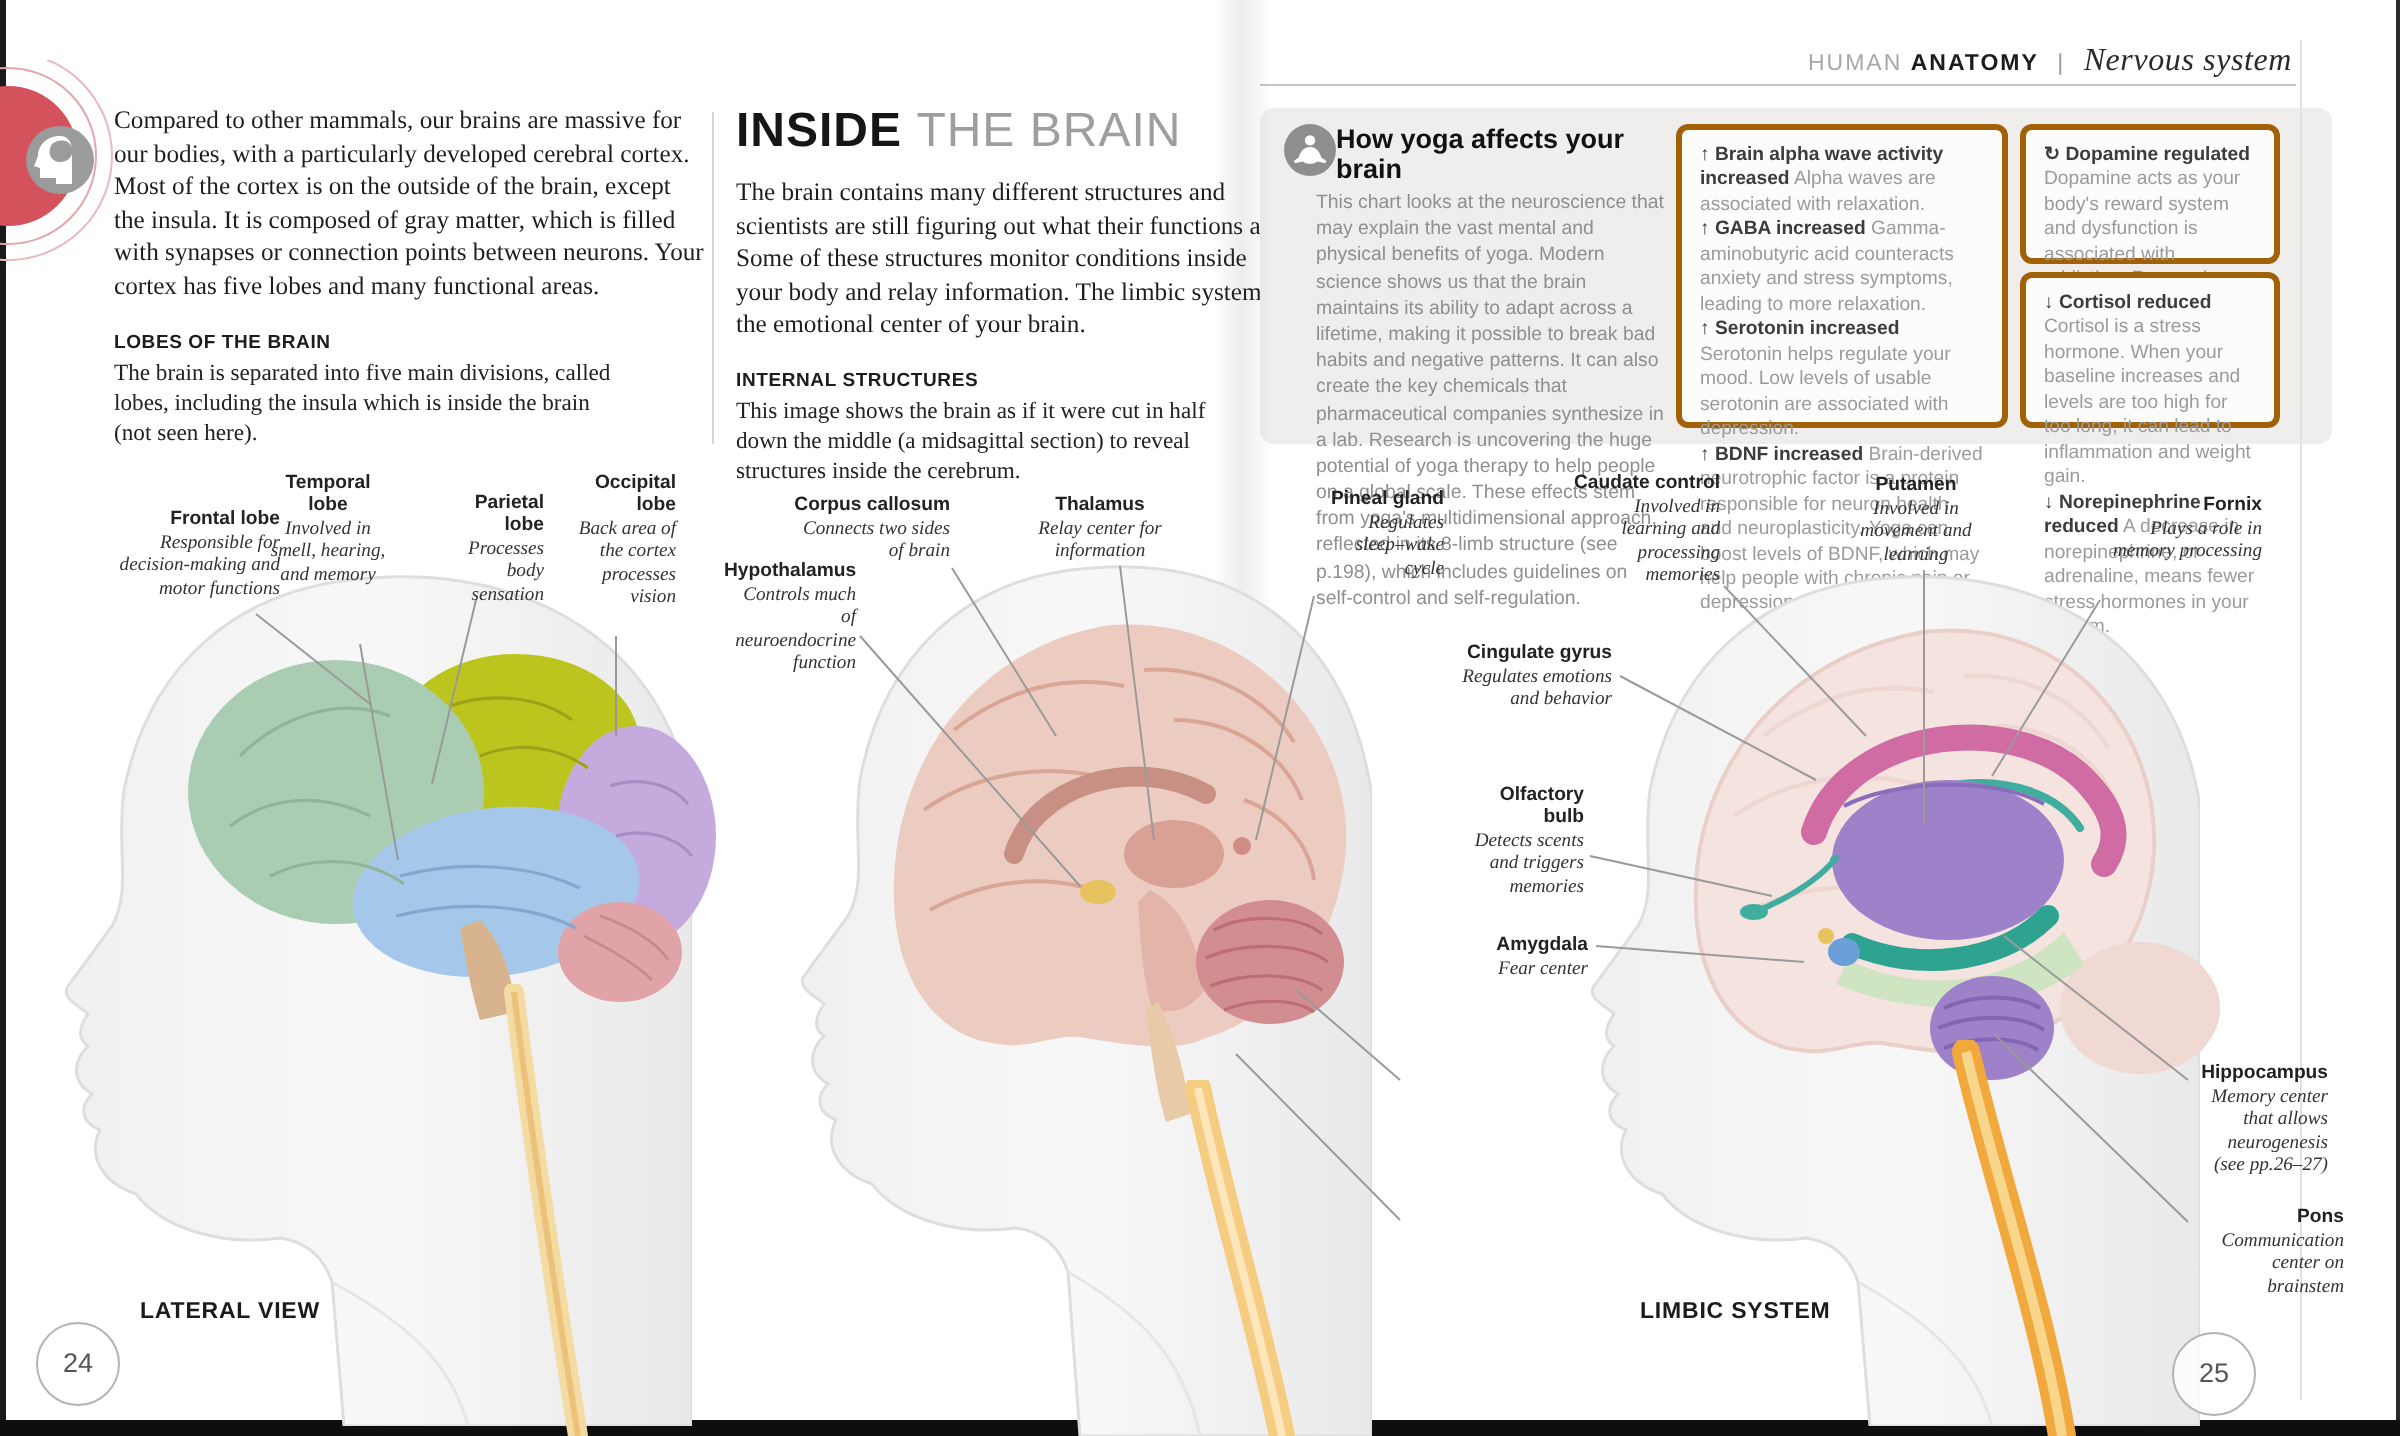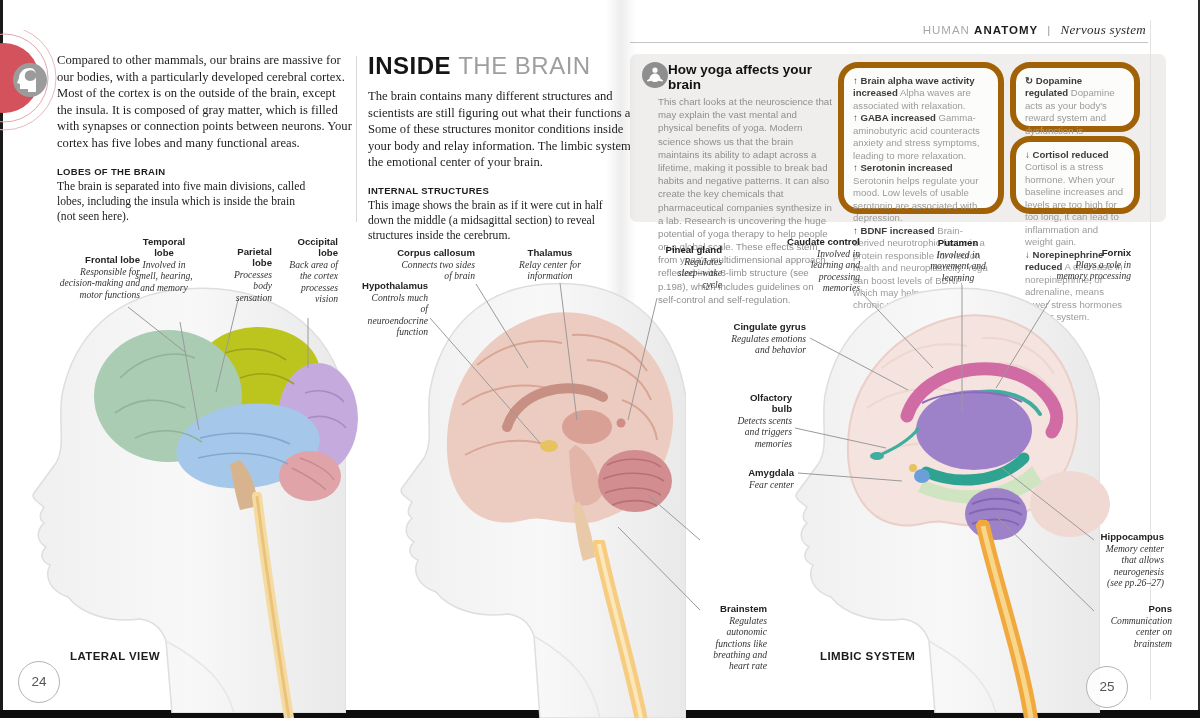--- a/index.html
+++ b/index.html
@@ -10,37 +10,37 @@
   .edge-left{position:absolute;left:0;top:0;width:3px;height:718px;background:#1a1a1a;}
   .edge-right{position:absolute;right:0;top:0;width:2px;height:718px;background:#2a2a2a;}
   .gutter{position:absolute;left:606px;top:0;width:30px;height:710px;
           background:linear-gradient(to right,rgba(0,0,0,0),rgba(90,80,80,.10) 50%,rgba(0,0,0,0));}
   .page-edge-line{position:absolute;left:1150px;top:20px;width:1px;height:680px;background:#e2e2e2;}
   
   .header{position:absolute;top:22px;left:630px;width:516px;text-align:right;font-size:11.5px;letter-spacing:1px;}
   .header .h-light{color:#a8a8a8;}
   .header .h-bold{color:#1c1c1c;font-weight:bold;}
   .header .h-divider{color:#9a9a9a;margin:0 5px;font-weight:300;}
-  .header .h-sub{font-family:"Liberation Serif",serif;font-style:italic;letter-spacing:.3px;color:#2a2a2a;font-size:13px;}
+  .header .h-sub{font-family:"Liberation Serif",serif;font-style:italic;letter-spacing:.3px;color:#2a2a2a;font-size:16px;}
   .header-rule{position:absolute;top:42px;left:630px;width:518px;height:1px;background:#c4c4c4;}
   
   .article{position:absolute;top:52px;width:296px;}
   .article h1{margin:0 0 8px 0;font-size:24px;letter-spacing:.5px;font-weight:bold;color:#161616;}
   .article h1 .light{font-weight:normal;color:#9e9e9e;}
   .article .body{font-family:"Liberation Serif",serif;font-size:12.6px;line-height:1.32;color:#1d1d1d;margin:0;}
   .subhead{font-size:9.5px;font-weight:bold;color:#1d1d1d;letter-spacing:.3px;margin:14px 0 2px 0;}
   .subbody{font-family:Liberation Serif, serif;font-size:11.6px;line-height:1.3;color:#222;margin:0;}
   .col-divider{position:absolute;left:356px;top:56px;width:1px;height:166px;background:#d6d6d6;}
   
   .panel{position:absolute;left:630px;top:54px;width:516px;height:168px;background:#f0eeec;border-radius:7px;padding-left:20px;}
   .panel-left{position:absolute;left:12px;top:8px;width:192px;}
   .panel-title{font-size:13.5px;font-weight:bold;color:#111;margin:0 0 3px 26px;}
   .panel-body{font-size:9.7px;line-height:1.36;color:#8f8f8f;margin:0 0 0 16px;}
   .med-icon{position:absolute;left:12px;top:8px;width:26px;height:26px;}
-  .pbox{position:absolute;background:#fcfcfb;border:6px solid #a16207;border-radius:20px;padding:7px 9px;box-sizing:border-box;}
+  .pbox{position:absolute;background:#fcfcfb;border:3px solid #a16207;border-radius:6px;padding:7px 9px;box-sizing:border-box;}
   .pbox-1{left:208px;top:8px;width:166px;height:152px;}
   .pbox-2{left:380px;top:8px;width:130px;height:70px;}
   .pbox-3{left:380px;top:82px;width:130px;height:78px;}
   .pitem{font-size:9.6px;line-height:1.3;color:#9b9b9b;margin:0;}
   .pitem b{color:#3c3c3c;}
   .pitem .arrow{color:#3c3c3c;font-weight:bold;}
   
   .lbl{position:absolute;z-index:6;}
   .lbl-name{font-size:9.6px;font-weight:bold;color:#222;line-height:1.15;}
   .lbl-desc{font-family:"Liberation Serif",serif;font-style:italic;font-size:9.6px;color:#333;line-height:1.18;margin-top:1px;}
@@ -251,24 +251,20 @@
     <div class="lbl-desc">Connects two sides of brain</div>
   </div>
   <div class="lbl align-c" style="left:514px;top:247px;width:72px">
     <div class="lbl-name">Thalamus</div>
     <div class="lbl-desc">Relay center for information</div>
   </div>
   <div class="lbl align-l" style="left:660px;top:244px;width:62px">
     <div class="lbl-name">Pineal gland</div>
     <div class="lbl-desc">Regulates sleep–wake cycle</div>
   </div>
-  <div class="lbl align-l" style="left:705px;top:603px;width:62px">
-    <div class="lbl-name">Brainstem</div>
-    <div class="lbl-desc">Regulates autonomic functions like breathing and heart rate</div>
-  </div>
 
   <div class="lbl align-r" style="left:786px;top:236px;width:74px">
     <div class="lbl-name">Caudate control</div>
     <div class="lbl-desc">Involved in learning and processing memories</div>
   </div>
   <div class="lbl align-c" style="left:928px;top:237px;width:60px">
     <div class="lbl-name">Putamen</div>
     <div class="lbl-desc">Involved in movement and learning</div>
   </div>
   <div class="lbl align-l" style="left:1053px;top:247px;width:78px">

